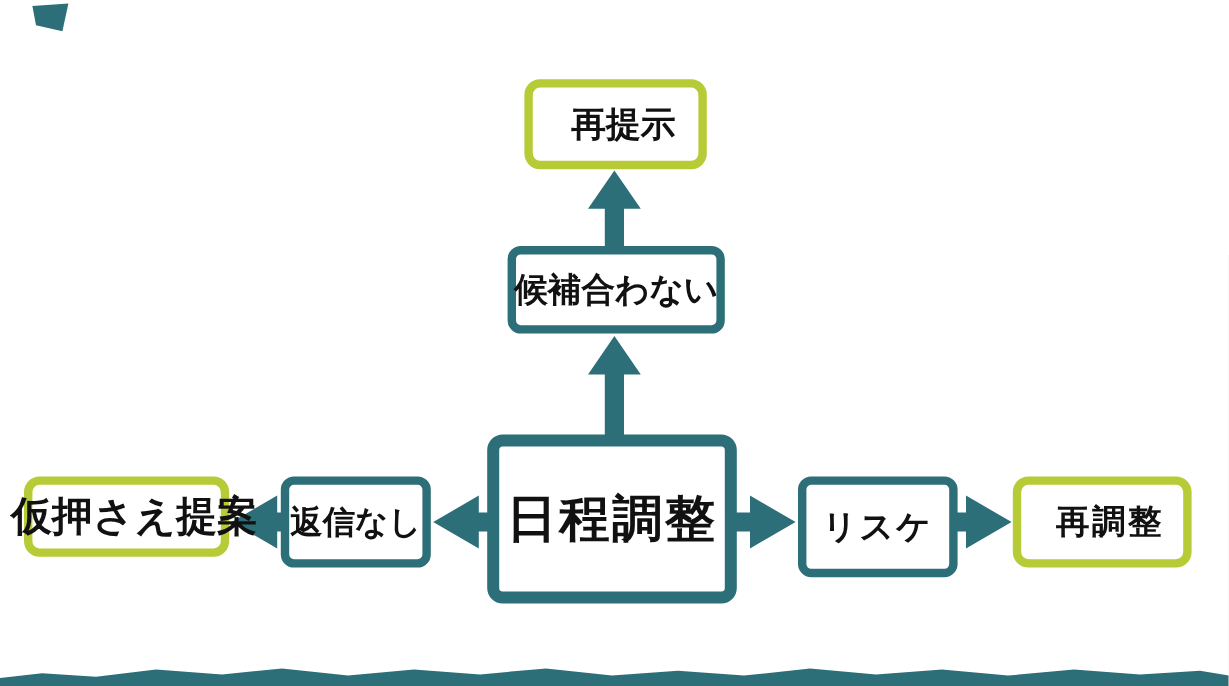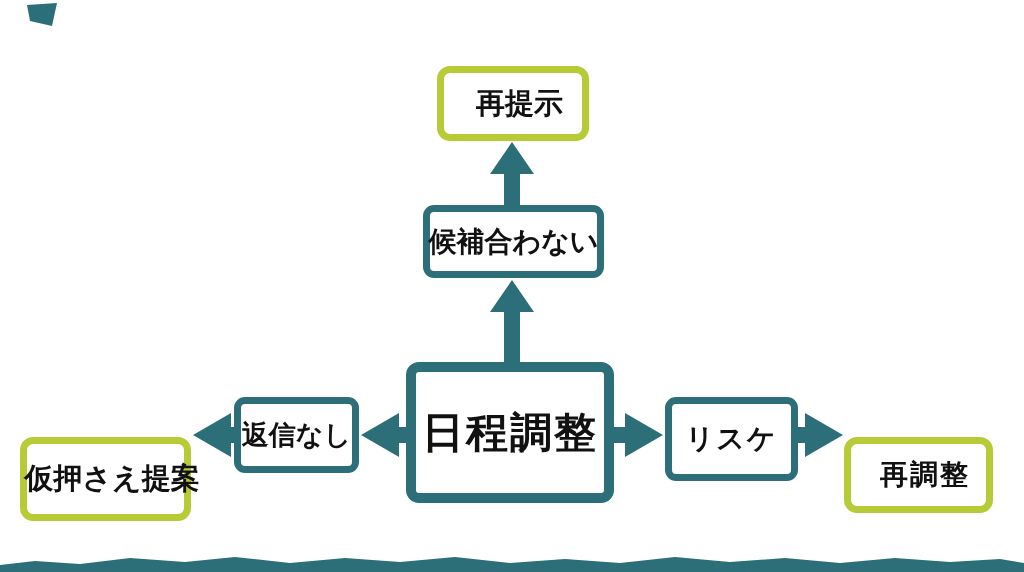--- a/index.html
+++ b/index.html
@@ -25,24 +25,24 @@
     background:var(--background);
     display:flex;align-items:center;justify-content:center;
     font-weight:bold;color:var(--text);
     white-space:nowrap;
   }
   .node.teal{border:7px solid var(--teal);border-radius:11px;}
   .node.green{border:7px solid var(--green);border-radius:13px;padding-left:13px;}
   #node-re-present        {left:437px;top:66px; width:152px;height:75px;font-size:29px;}
   #node-candidates-no-match{left:423px;top:205px;width:181px;height:73px;font-size:28px;}
   #node-center            {left:406px;top:362px;width:208px;height:141px;border-width:10px;border-radius:13px;font-size:42px;letter-spacing:2px;}
-  #node-tentative-hold    {left:20px; top:397px;width:171px;height:84px;font-size:29px;margin-top:40px;}
+  #node-tentative-hold    {left:20px; top:397px;width:171px;height:67px;font-size:34px;}
   #node-no-reply          {left:234px;top:397px;width:125px;height:76px;font-size:27px;text-align:center;}
   #node-reschedule        {left:665px;top:397px;width:133px;height:84px;font-size:28px;letter-spacing:2px;}
-  #node-readjust          {left:844px;top:397px;width:149px;height:76px;font-size:28px;letter-spacing:2px;margin-top:40px;}
+  #node-readjust          {left:844px;top:397px;width:149px;height:76px;font-size:28px;letter-spacing:2px;}
 </style>
 </head>
 <body>
 
 <div class="canvas">
 
   <svg class="overlay" viewBox="0 0 1024 572">
 
     <polygon class="teal" points="512,280 534,312 520,312 520,367 504,367 504,312 490,312"></polygon>
 

